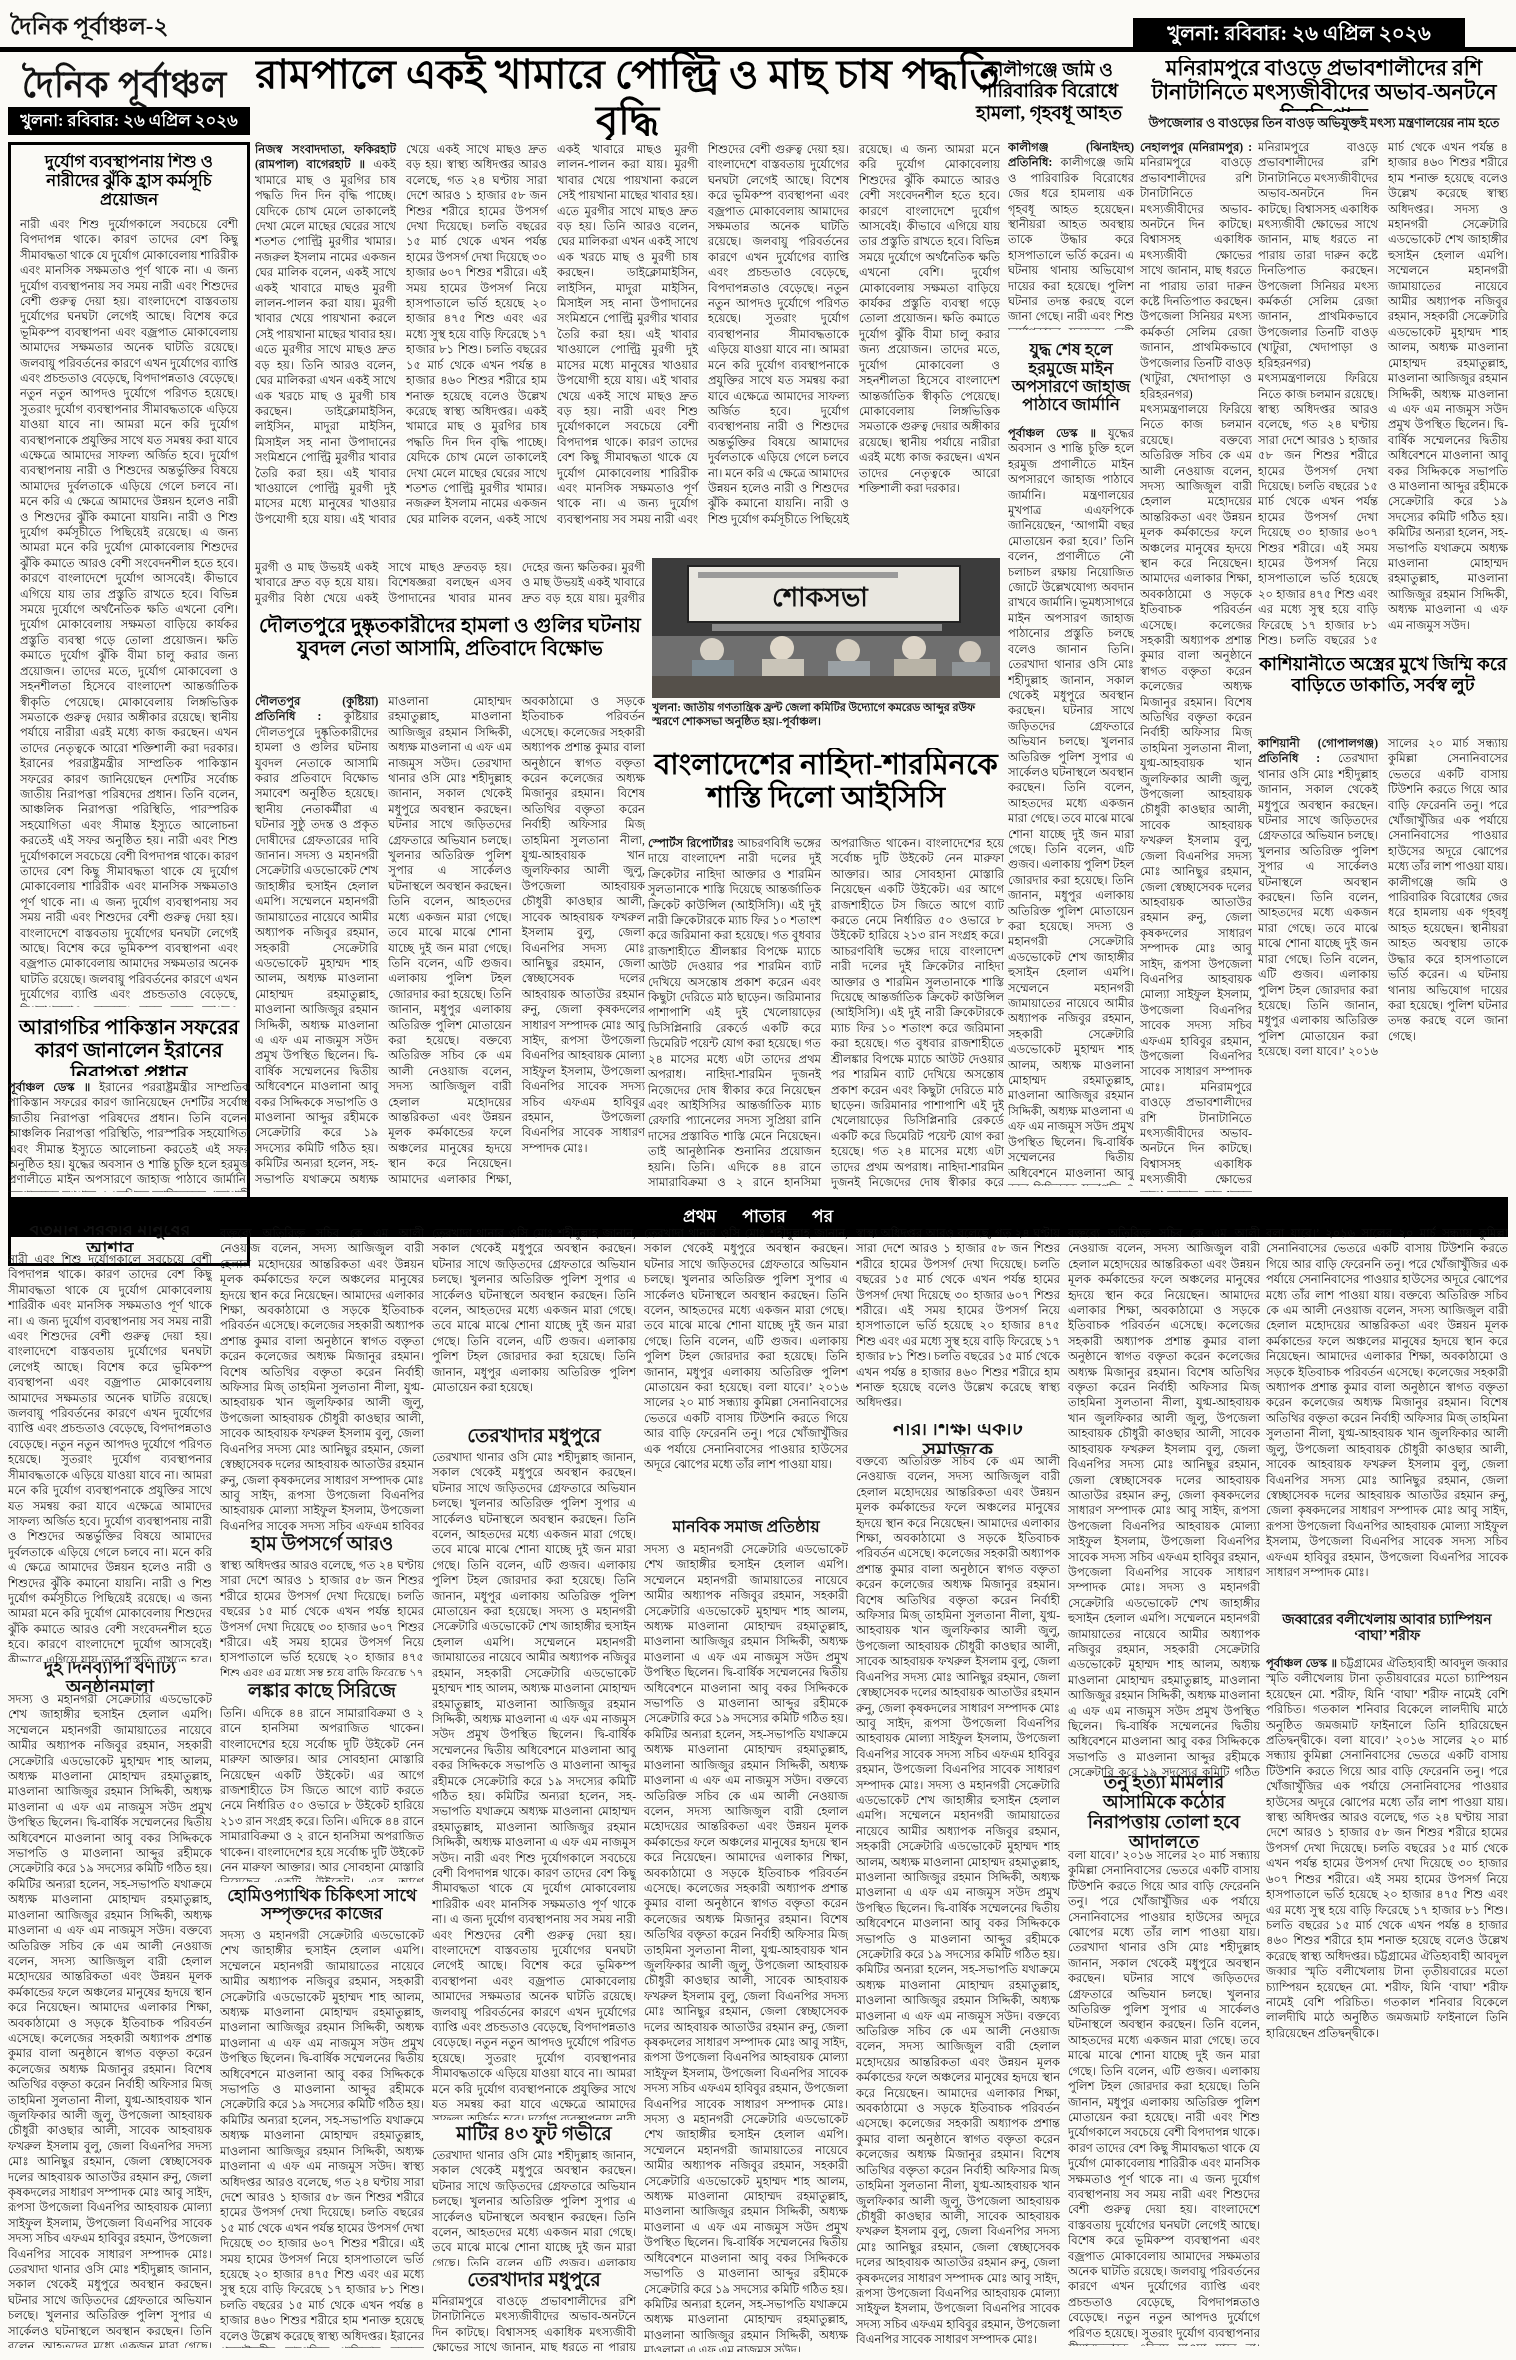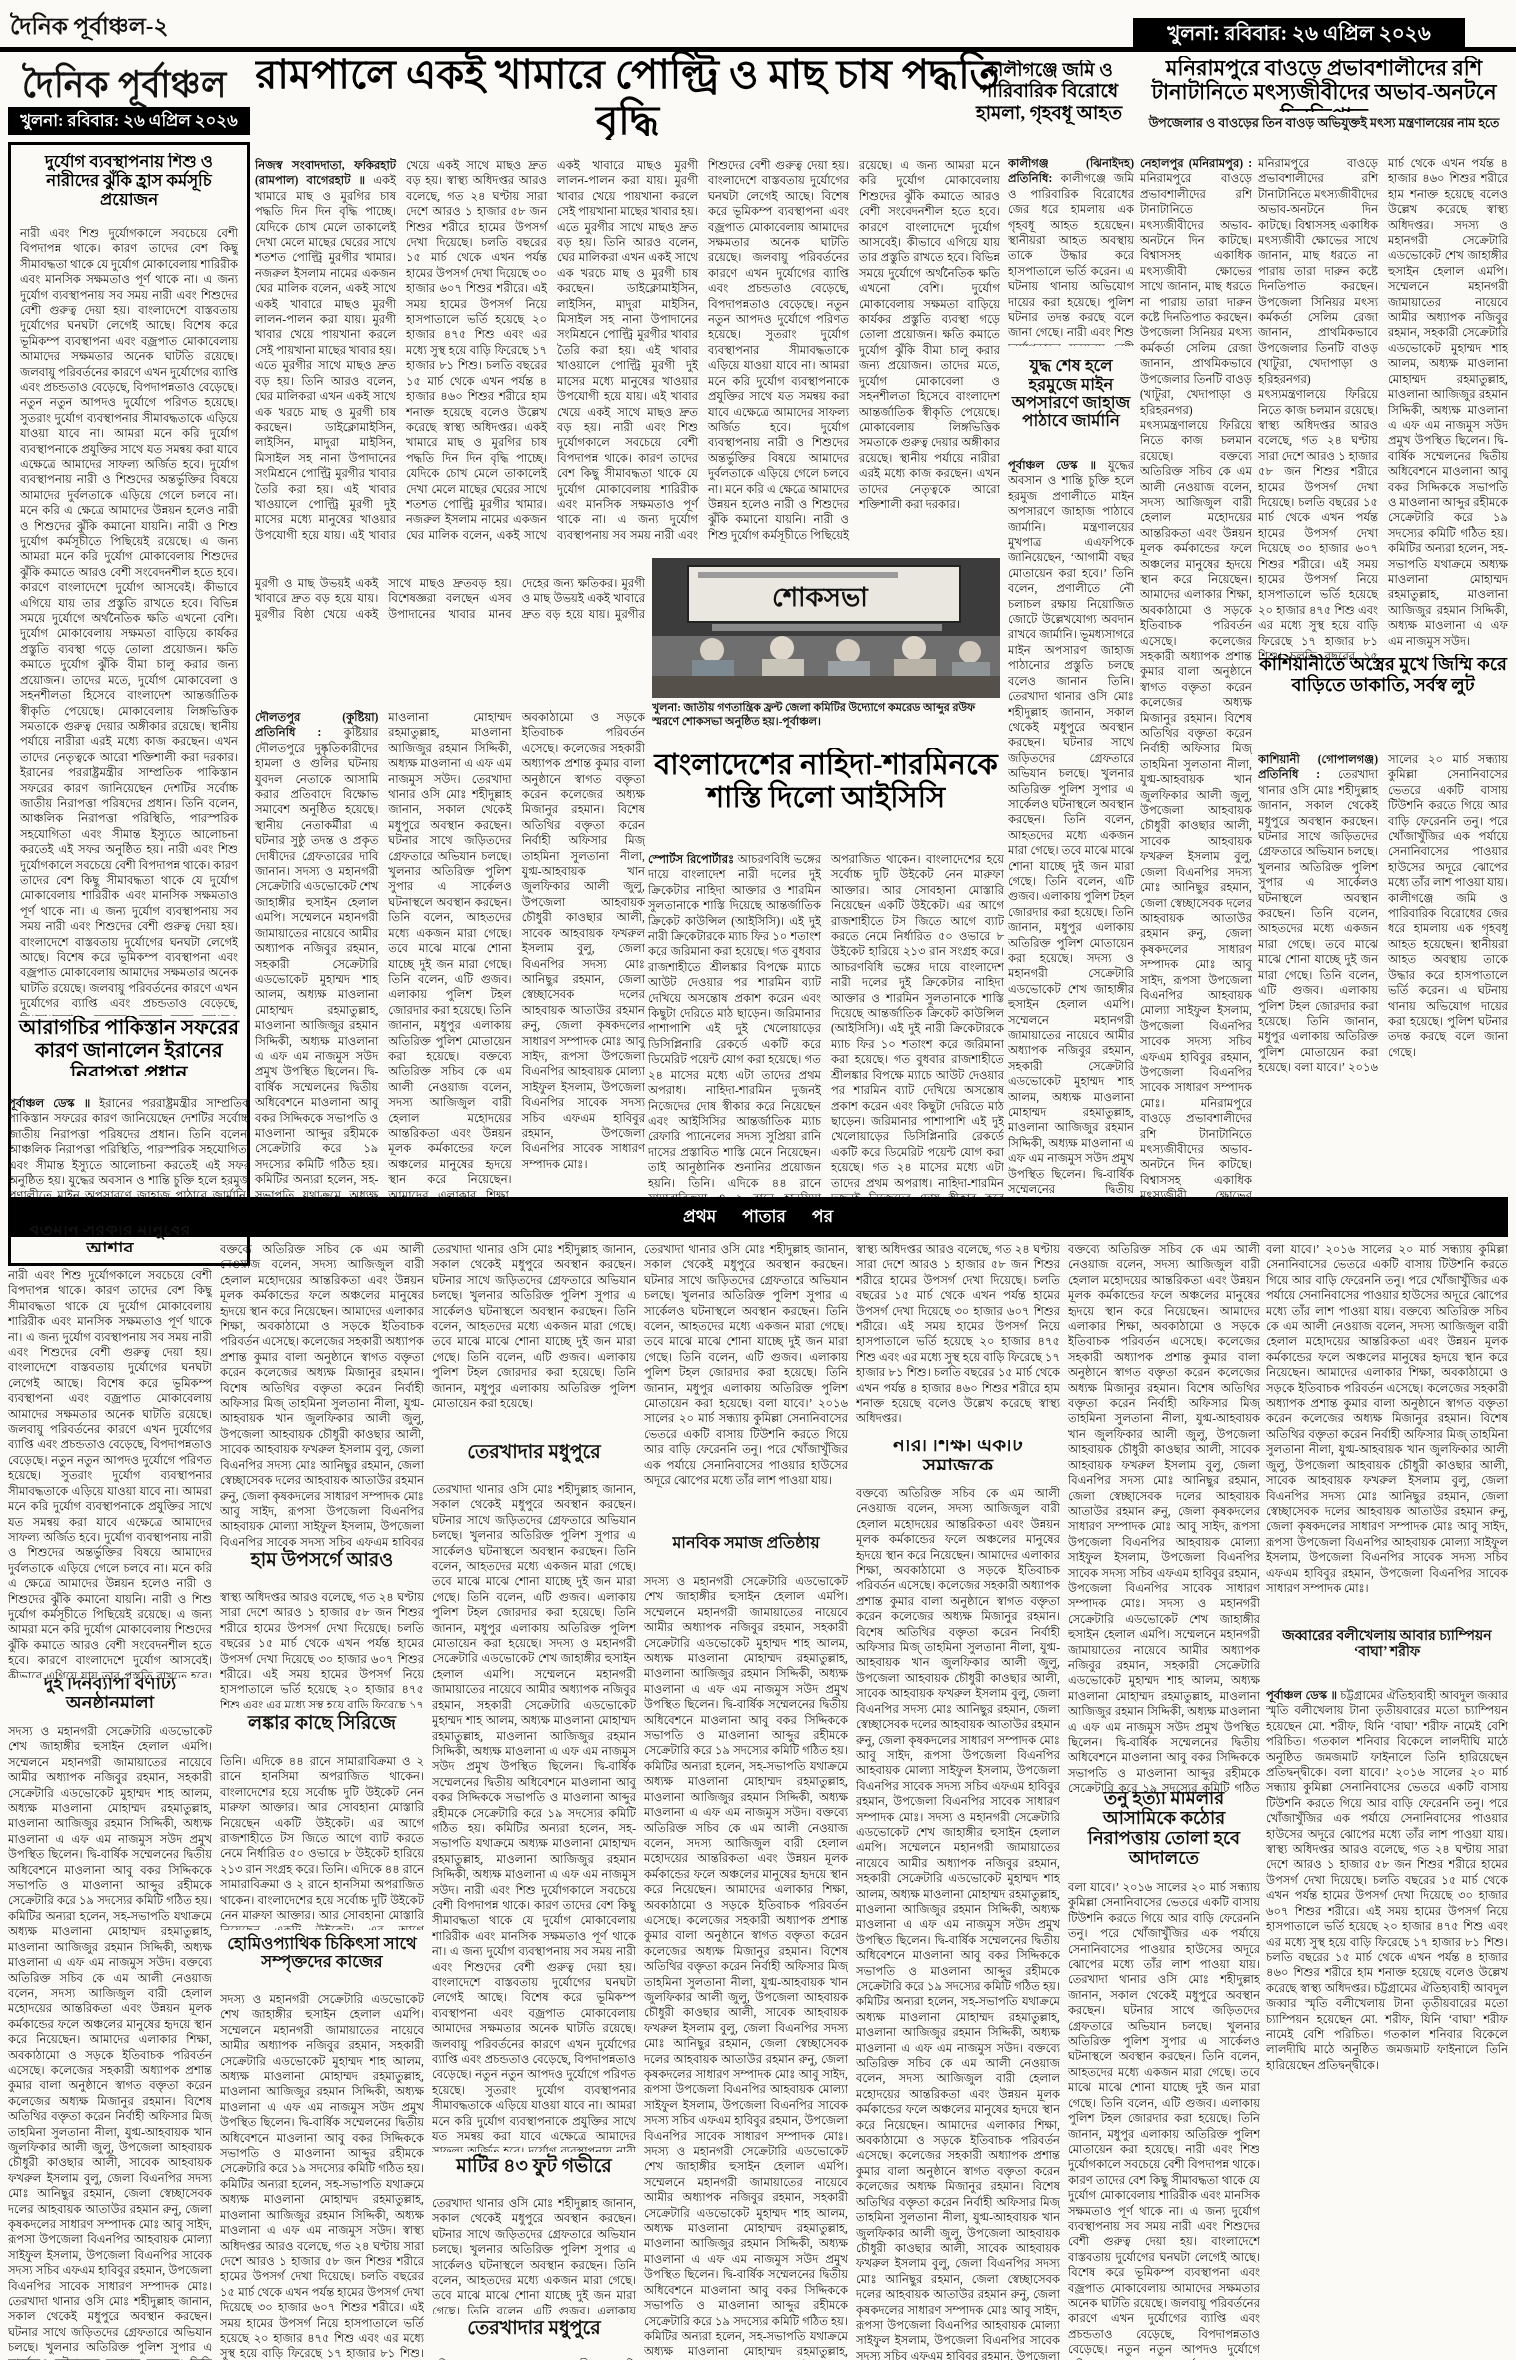--- a/index.html
+++ b/index.html
@@ -1,19 +1,19 @@
 <!DOCTYPE html>
 <html><head>
 <meta charset="utf-8">
 <style>
   html,body{margin:0;padding:0;background:#e8e6e0;}
   #page{position:relative;width:1516px;height:2360px;background:#fbfaf6;color:#131313;
         font-family:"Liberation Serif","DejaVu Serif",serif;overflow:hidden;}
   .abs{position:absolute;}
-  .body{font-size:11.5px;line-height:1.34;text-align:justify;overflow:hidden;word-break:break-word;margin-top:16px;}
+  .body{font-size:11.5px;line-height:1.34;text-align:justify;overflow:hidden;word-break:break-word;}
   .cols2{column-count:2;column-gap:10px;}
   .cols3{column-count:3;column-gap:10px;}
   .cols5{column-count:5;column-gap:10px;}
   .hl{font-weight:bold;text-align:center;overflow:hidden;line-height:1.15;color:#000;}
   .dl{font-weight:bold;}
   .bar{background:#000;color:#fff;font-weight:bold;display:flex;align-items:center;justify-content:center;}
   .rule{background:#000;}
   .boxed{border:3px solid #000;padding:8px 9px;box-sizing:border-box;background:#fbfaf6;}
   .bt{overflow:hidden;}
   .bh{font-weight:bold;text-align:center;overflow:hidden;line-height:1.12;display:flex;align-items:center;justify-content:center;}
@@ -64,20 +64,21 @@
     <span>স্বাস্থ্য অধিদপ্তর আরও বলেছে, গত ২৪ ঘণ্টায় সারা দেশে আরও ১ হাজার ৫৮ জন শিশুর শরীরে হামের উপসর্গ দেখা দিয়েছে। চলতি বছরের ১৫ মার্চ থেকে এখন পর্যন্ত হামের উপসর্গ দেখা দিয়েছে ৩০ হাজার ৬০৭ শিশুর শরীরে। এই সময় হামের উপসর্গ নিয়ে হাসপাতালে ভর্তি হয়েছে ২০ হাজার ৪৭৫ শিশু এবং এর মধ্যে সুস্থ হয়ে বাড়ি ফিরেছে ১৭ হাজার ৮১ শিশু। চলতি বছরের ১৫ মার্চ থেকে এখন পর্যন্ত ৪ হাজার ৪৬০ শিশুর শরীরে হাম শনাক্ত হয়েছে বলেও উল্লেখ করেছে স্বাস্থ্য অধিদপ্তর।</span>
     <span>একই খামারে মাছ ও মুরগির চাষ পদ্ধতি দিন দিন বৃদ্ধি পাচ্ছে। যেদিকে চোখ মেলে তাকালেই দেখা মেলে মাছের ঘেরের সাথে শতশত পোল্ট্রি মুরগীর খামার। নজরুল ইসলাম নামের একজন ঘের মালিক বলেন, একই সাথে একই খাবারে মাছও মুরগী লালন-পালন করা যায়। মুরগী খাবার খেয়ে পায়খানা করলে সেই পায়খানা মাছের খাবার হয়। এতে মুরগীর সাথে মাছও দ্রুত বড় হয়। তিনি আরও বলেন, ঘের মালিকরা এখন একই সাথে এক খরচে মাছ ও মুরগী চাষ করছেন। ডাইক্লোমাইসিন, লাইসিন, মাদুরা মাইসিন, মিসাইল সহ নানা উপাদানের সংমিশ্রনে পোল্ট্রি মুরগীর খাবার তৈরি করা হয়। এই খাবার খাওয়ালে পোল্ট্রি মুরগী দুই মাসের মধ্যে মানুষের খাওয়ার উপযোগী হয়ে যায়। এই খাবার খেয়ে একই সাথে মাছও দ্রুত বড় হয়।</span>
     <span>নারী এবং শিশু দুর্যোগকালে সবচেয়ে বেশী বিপদাপন্ন থাকে। কারণ তাদের বেশ কিছু সীমাবদ্ধতা থাকে যে দুর্যোগ মোকাবেলায় শারিরীক এবং মানসিক সক্ষমতাও পূর্ণ থাকে না। এ জন্য দুর্যোগ ব্যবস্থাপনায় সব সময় নারী এবং শিশুদের বেশী গুরুত্ব দেয়া হয়। বাংলাদেশে বাস্তবতায় দুর্যোগের ঘনঘটা লেগেই আছে। বিশেষ করে ভূমিকম্প ব্যবস্থাপনা এবং বজ্রপাত মোকাবেলায় আমাদের সক্ষমতার অনেক ঘাটতি রয়েছে। জলবায়ু পরিবর্তনের কারণে এখন দুর্যোগের ব্যাপ্তি এবং প্রচন্ডতাও বেড়েছে, বিপদাপন্নতাও বেড়েছে। নতুন নতুন আপদও দুর্যোগে পরিণত হয়েছে। সুতরাং দুর্যোগ ব্যবস্থাপনার সীমাবদ্ধতাকে এড়িয়ে যাওয়া যাবে না। আমরা মনে করি দুর্যোগ ব্যবস্থাপনাকে প্রযুক্তির সাথে যত সমন্বয় করা যাবে এক্ষেত্রে আমাদের সাফল্য অর্জিত হবে। দুর্যোগ ব্যবস্থাপনায় নারী ও শিশুদের অন্তর্ভুক্তির বিষয়ে আমাদের দুর্বলতাকে এড়িয়ে গেলে চলবে না। মনে করি এ ক্ষেত্রে আমাদের উন্নয়ন হলেও নারী ও শিশুদের ঝুঁকি কমানো যায়নি। নারী ও শিশু দুর্যোগ কর্মসূচীতে পিছিয়েই রয়েছে। এ জন্য আমরা মনে করি দুর্যোগ মোকাবেলায় শিশুদের ঝুঁকি কমাতে আরও বেশী সংবেদনশীল হতে হবে। কারণে বাংলাদেশে দুর্যোগ আসবেই। কীভাবে এগিয়ে যায় তার প্রস্তুতি রাখতে হবে। বিভিন্ন সময়ে দুর্যোগে অর্থনৈতিক ক্ষতি এখনো বেশি। দুর্যোগ মোকাবেলায় সক্ষমতা বাড়িয়ে কার্যকর প্রস্তুতি ব্যবস্থা গড়ে তোলা প্রয়োজন। ক্ষতি কমাতে দুর্যোগ ঝুঁকি বীমা চালু করার জন্য প্রয়োজন। তাদের মতে, দুর্যোগ মোকাবেলা ও সহনশীলতা হিসেবে বাংলাদেশ আন্তর্জাতিক স্বীকৃতি পেয়েছে। মোকাবেলায় লিঙ্গভিত্তিক সমতাকে গুরুত্ব দেয়ার অঙ্গীকার রয়েছে। স্থানীয় পর্যায়ে নারীরা এরই মধ্যে কাজ করছেন। এখন তাদের নেতৃত্বকে আরো শক্তিশালী করা দরকার।</span>
   </div>
 
   <div class="abs body cols3" style="left:255px;top:560px;width:390px;height:50px;">
     <span>মুরগী ও মাছ উভয়ই একই খাবারে দ্রুত বড় হয়ে যায়। মুরগীর বিষ্ঠা খেয়ে একই সাথে মাছও দ্রুতবড় হয়। বিশেষজ্ঞরা বলছেন এসব উপাদানের খাবার মানব দেহের জন্য ক্ষতিকর।</span>
     <span>মুরগী ও মাছ উভয়ই একই খাবারে দ্রুত বড় হয়ে যায়। মুরগীর বিষ্ঠা খেয়ে একই সাথে মাছও দ্রুতবড় হয়। বিশেষজ্ঞরা বলছেন এসব উপাদানের খাবার মানব দেহের জন্য ক্ষতিকর।</span>
   </div>
 
+  <div class="abs hl" style="left:255px;top:614px;width:390px;height:76px;font-size:20px;">দৌলতপুরে দুষ্কৃতকারীদের হামলা ও গুলির ঘটনায় যুবদল নেতা আসামি, প্রতিবাদে বিক্ষোভ</div>
   <div class="abs body cols3" style="left:255px;top:694px;width:390px;height:498px;">
     <span class="dl">দৌলতপুর (কুষ্টিয়া) প্রতিনিধি :</span>
     <span>কুষ্টিয়ার দৌলতপুরে দুষ্কৃতিকারীদের হামলা ও গুলির ঘটনায় যুবদল নেতাকে আসামি করার প্রতিবাদে বিক্ষোভ সমাবেশ অনুষ্ঠিত হয়েছে। স্থানীয় নেতাকর্মীরা এ ঘটনার সুষ্ঠু তদন্ত ও প্রকৃত দোষীদের গ্রেফতারের দাবি জানান।</span>
     <span>সদস্য ও মহানগরী সেক্রেটারি এডভোকেট শেখ জাহাঙ্গীর হুসাইন হেলাল এমপি। সম্মেলনে মহানগরী জামায়াতের নায়েবে আমীর অধ্যাপক নজিবুর রহমান, সহকারী সেক্রেটারি এডভোকেট মুহাম্মদ শাহ আলম, অধ্যক্ষ মাওলানা মোহাম্মদ রহমাতুল্লাহ, মাওলানা আজিজুর রহমান সিদ্দিকী, অধ্যক্ষ মাওলানা এ এফ এম নাজমুস সউদ প্রমুখ উপস্থিত ছিলেন। দ্বি-বার্ষিক সম্মেলনের দ্বিতীয় অধিবেশনে মাওলানা আবু বকর সিদ্দিককে সভাপতি ও মাওলানা আব্দুর রহীমকে সেক্রেটারি করে ১৯ সদস্যের কমিটি গঠিত হয়। কমিটির অন্যরা হলেন, সহ-সভাপতি যথাক্রমে অধ্যক্ষ মাওলানা মোহাম্মদ রহমাতুল্লাহ, মাওলানা আজিজুর রহমান সিদ্দিকী, অধ্যক্ষ মাওলানা এ এফ এম নাজমুস সউদ।</span>
     <span>তেরখাদা থানার ওসি মোঃ শহীদুল্লাহ জানান, সকাল থেকেই মধুপুরে অবস্থান করছেন। ঘটনার সাথে জড়িতদের গ্রেফতারে অভিযান চলছে। খুলনার অতিরিক্ত পুলিশ সুপার এ সার্কেলও ঘটনাস্থলে অবস্থান করছেন। তিনি বলেন, আহতদের মধ্যে একজন মারা গেছে। তবে মাঝে মাঝে শোনা যাচ্ছে দুই জন মারা গেছে। তিনি বলেন, এটি গুজব। এলাকায় পুলিশ টহল জোরদার করা হয়েছে। তিনি জানান, মধুপুর এলাকায় অতিরিক্ত পুলিশ মোতায়েন করা হয়েছে।</span>
     <span>বক্তব্যে অতিরিক্ত সচিব কে এম আলী নেওয়াজ বলেন, সদস্য আজিজুল বারী হেলাল মহোদয়ের আন্তরিকতা এবং উন্নয়ন মূলক কর্মকান্ডের ফলে অঞ্চলের মানুষের হৃদয়ে স্থান করে নিয়েছেন। আমাদের এলাকার শিক্ষা, অবকাঠামো ও সড়কে ইতিবাচক পরিবর্তন এসেছে। কলেজের সহকারী অধ্যাপক প্রশান্ত কুমার বালা অনুষ্ঠানে স্বাগত বক্তৃতা করেন কলেজের অধ্যক্ষ মিজানুর রহমান। বিশেষ অতিথির বক্তৃতা করেন নির্বাহী অফিসার মিজ্ তাহমিনা সুলতানা নীলা, যুগ্ম-আহবায়ক খান জুলফিকার আলী জুলু, উপজেলা আহবায়ক চৌধুরী কাওছার আলী, সাবেক আহবায়ক ফখরুল ইসলাম বুলু, জেলা বিএনপির সদস্য মোঃ আনিছুর রহমান, জেলা স্বেচ্ছাসেবক দলের আহবায়ক আতাউর রহমান রুনু, জেলা কৃষকদলের সাধারণ সম্পাদক মোঃ আবু সাইদ, রূপসা উপজেলা বিএনপির আহবায়ক মোল্যা সাইফুল ইসলাম, উপজেলা বিএনপির সাবেক সদস্য সচিব এফএম হাবিবুর রহমান, উপজেলা বিএনপির সাবেক সাধারণ সম্পাদক মোঃ।</span>
   </div>
 
   <div class="abs" style="left:652px;top:558px;width:416px;height:140px;">
     <svg width="348" height="140" xmlns="http://www.w3.org/2000/svg">

